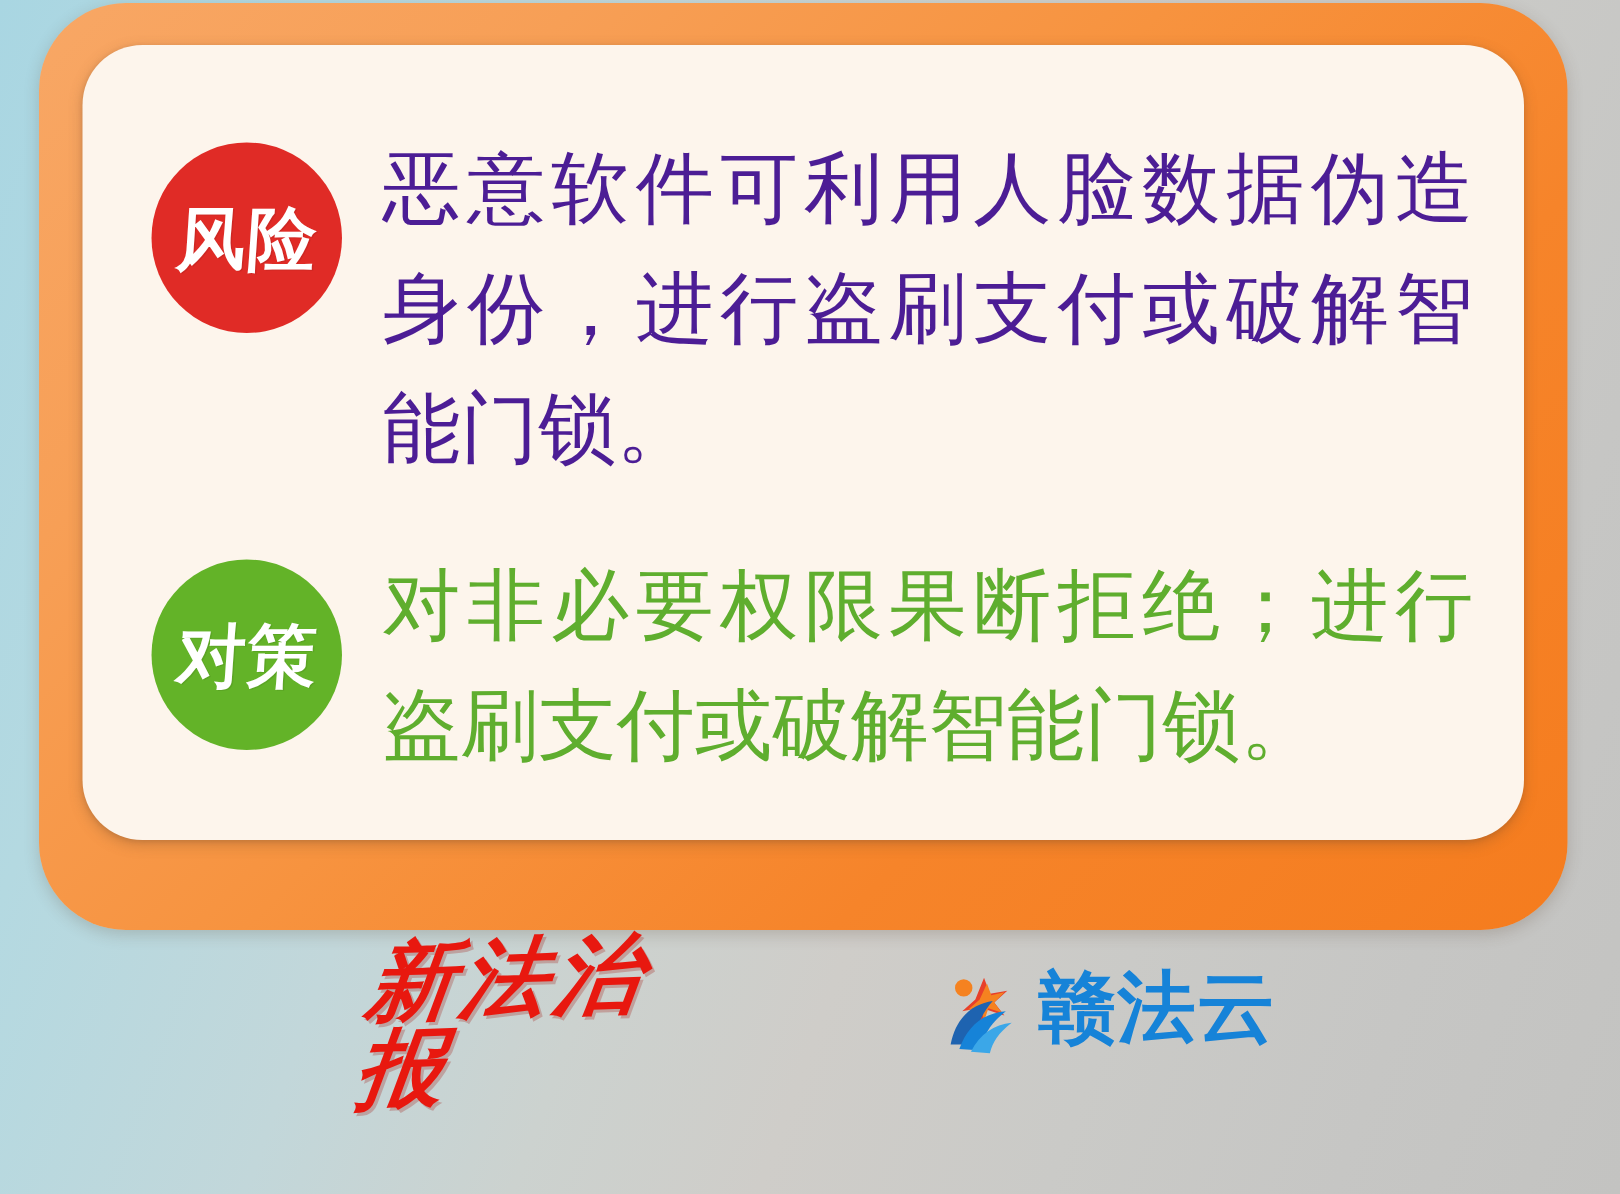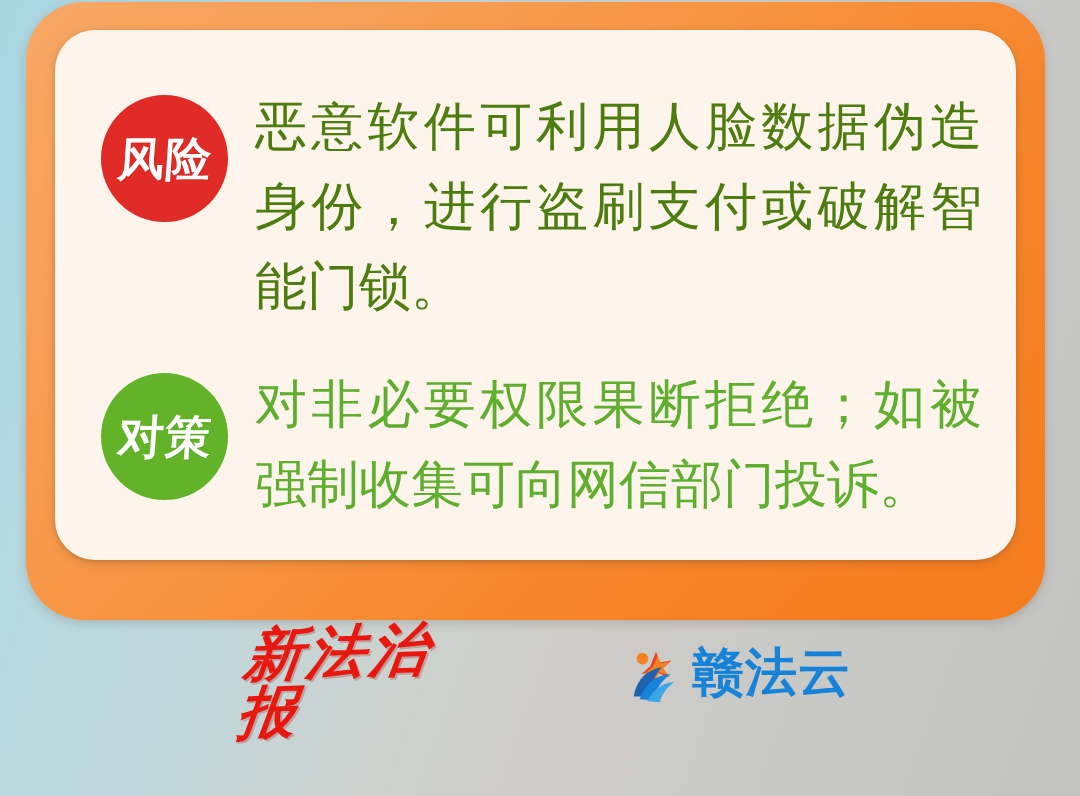--- a/index.html
+++ b/index.html
@@ -109,21 +109,21 @@
     flex: 1 1 auto;
     padding-left: 27px;
     font-size: 52px;
     line-height: 80px;
     font-weight: normal;
     letter-spacing: 0px;
     font-family: "DejaVu Sans", "Liberation Sans", sans-serif;
     text-align: justify;
     text-justify: inter-character;
   }
-  .text-risk { color: #4d7c0f; }
+  .text-risk { color: #4c1d95; }
   .text-action { color: #5fae2e; }
 
   
   .footer {
     position: absolute;
     left: 0;
     top: 636px;
     width: 1080px;
     height: 110px;
     display: flex;
@@ -187,21 +187,21 @@
           <div class="badge badge-risk">
             <span class="badge-label">风险</span>
           </div>
           <div class="body-text text-risk">恶意软件可利用人脸数据伪造身份，进行盗刷支付或破解智能门锁。</div>
         </div>
 
         <div class="row">
           <div class="badge badge-action">
             <span class="badge-label">对策</span>
           </div>
-          <div class="body-text text-action">对非必要权限果断拒绝；如被强制收集可向网信部门投诉。</div>
+          <div class="body-text text-action">对非必要权限果断拒绝；进行盗刷支付或破解智能门锁。</div>
         </div>
 
       </div>
     </div>
   </div>
 
   <div class="footer">
 
     <div class="logo-paper">
       <span class="logo-paper-text">新法治报</span>

